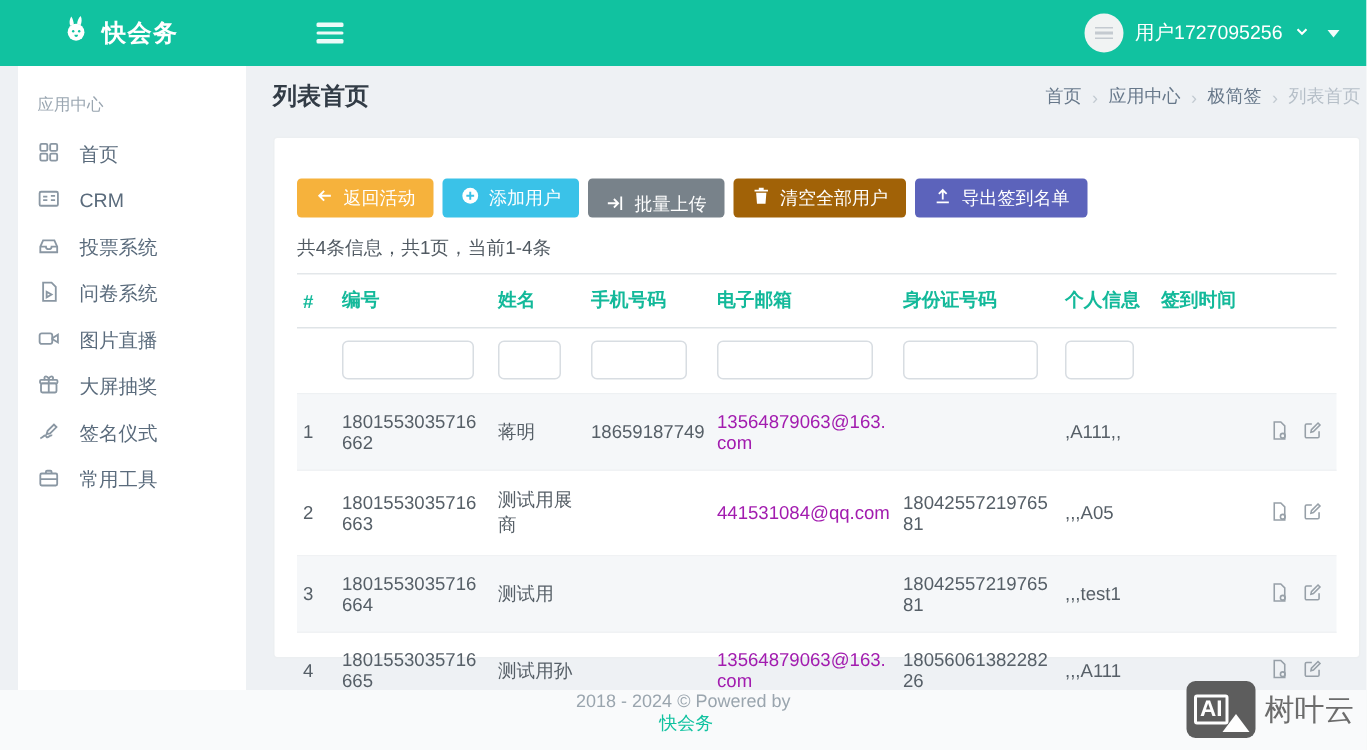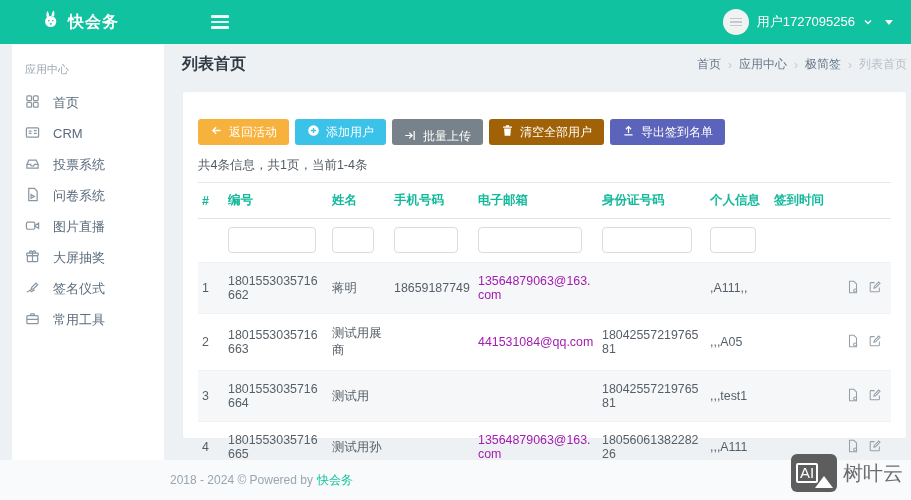--- a/index.html
+++ b/index.html
@@ -54,27 +54,27 @@
   tr.filter-row td { padding:8px 4px 9px; border-bottom:1px solid #eef1f3; }
   tr.data-row.striped { background:#f5f7f9; }
   tr.data-row td { border-bottom:1px solid #f0f2f4; }
   .filter-input { height:26px; border:1px solid #d8dde2; border-radius:4px; background:#fff; padding:0 6px; font-size:12px; font-family:inherit; color:#444; }
   .w-code{width:88px;} .w-name{width:42px;} .w-phone{width:64px;} .w-email{width:104px;} .w-idno{width:90px;} .w-info{width:46px;}
   .email-link { color:#a21caf; cursor:pointer; }
   .actions { text-align:right; padding-right:10px; white-space:nowrap; }
   .actions svg { width:14px; height:14px; stroke:#97a0a8; fill:none; stroke-width:1.2; margin-left:8px; cursor:pointer; }
 
   
-  .footer { position:absolute; left:0; bottom:0; width:911px; height:40px; background:#f9fafb; display:flex; align-items:center; padding-left:170px; font-size:12px; color:#9aa5ae; }
+  .footer { position:absolute; left:0; bottom:0; width:911px; height:40px; background:#f9fafb; display:flex; align-items:center; font-size:12px; color:#9aa5ae;flex-direction:column; }
   .footer .brand-link { color:#11c2a0; margin-left:4px; cursor:pointer; }
 
   
   .watermark { position:absolute; right:8px; bottom:8px; display:flex; align-items:center; gap:6px; opacity:.9; }
   .wm-icon { width:46px; height:38px; background:#4d4d4d; border-radius:6px; position:relative; display:flex; align-items:center; padding-left:5px; }
-  .wm-ai { color:#fff; font-size:15px; font-weight:normal; border:2px solid #fff; border-radius:2px; padding:0 2px; line-height:16px; }
+  .wm-ai { color:#fff; font-size:15px; font-weight:bold; border:2px solid #fff; border-radius:2px; padding:0 2px; line-height:16px; }
   .wm-mountain { position:absolute; right:4px; bottom:4px; width:0; height:0; border-left:9px solid transparent; border-right:9px solid transparent; border-bottom:12px solid #fff; }
   .wm-text { font-size:20px; font-weight:normal; color:#5d5d5d; }
 </style>
 </head>
 <body>
 
 <div class="topbar">
   <div class="brand">
     <span>
       <svg width="22" height="22" viewBox="0 0 22 22">

